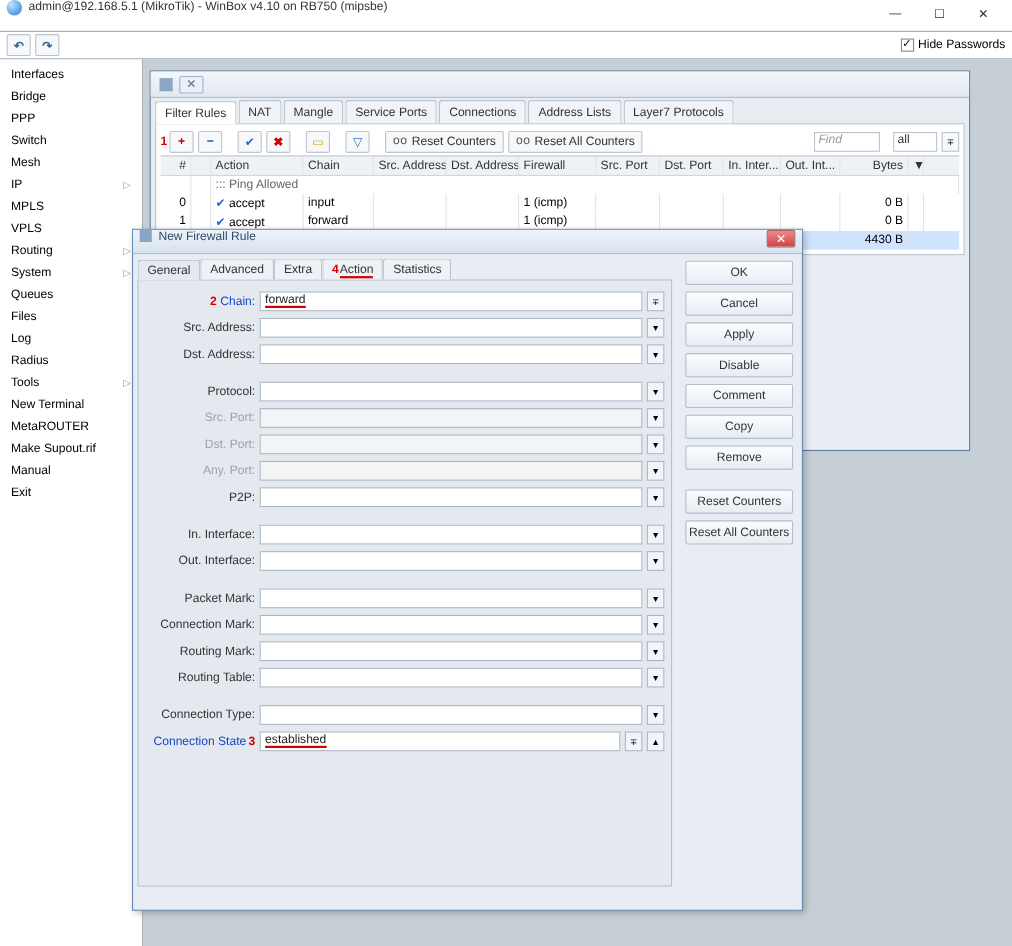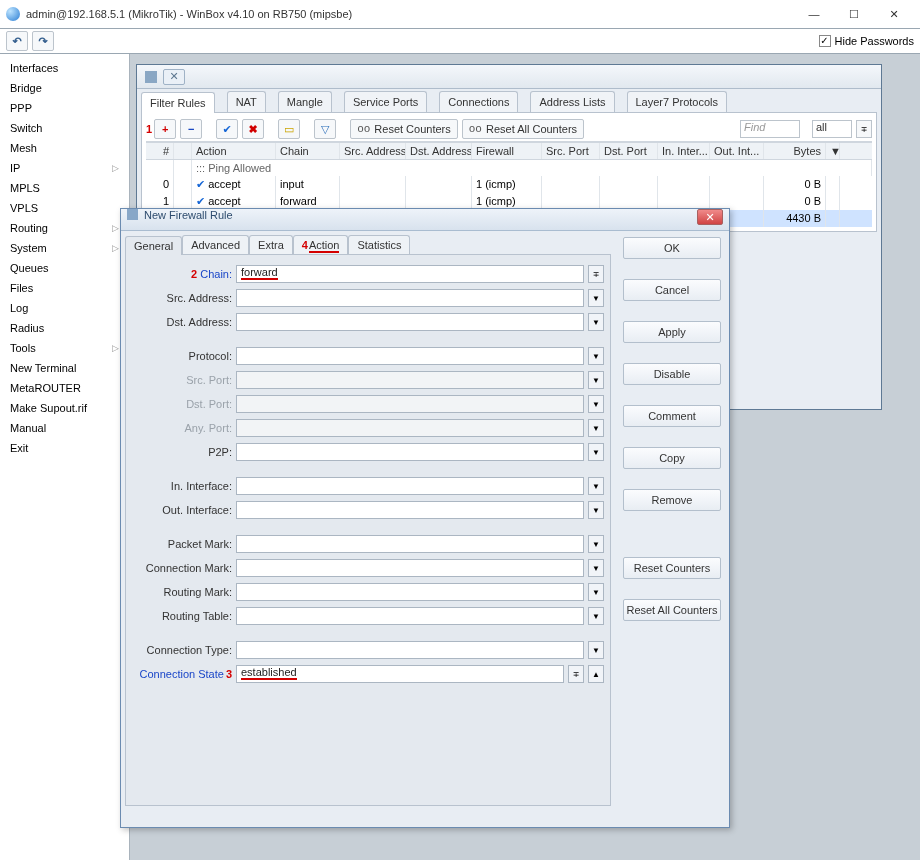--- a/index.html
+++ b/index.html
@@ -1,18 +1,18 @@
 <!DOCTYPE html>
 <html><head>
 <meta charset="utf-8">
 <style>
   * { box-sizing: border-box; font-family: "Segoe UI", Tahoma, sans-serif; font-size: 11px; }
   html,body { margin:0; padding:0; background:#fff; width:920px; height:860px; overflow:hidden; }
   
-  .titlebar { height:28px; display:flex; align-items:center; padding:0 6px; background:#fff; }
+  .titlebar { height:28px; display:flex; align-items:flex-start; padding:0 6px; background:#fff; }
   .titlebar .globe { width:14px;height:14px;border-radius:50%;background:radial-gradient(circle at 30% 30%,#bde4ff,#2a7dd3);margin-right:6px; }
   .titlebar .title { flex:1; color:#333; }
   .winbtns { display:flex; gap:0; }
   .winbtn { width:40px;height:24px;display:flex;align-items:center;justify-content:center;color:#333; }
   
   .toprow { height:26px; border:1px solid #9aa7b2; border-left:0;border-right:0; display:flex; align-items:center; padding:2px 6px; background:#fff; }
   .smallbtn { width:22px;height:20px;border:1px solid #bcc4cc;background:#f6f8fa;border-radius:2px;display:flex;align-items:center;justify-content:center;margin-right:4px;color:#36608f;font-weight:bold; }
   .spacer { flex:1; }
   .chk { width:12px;height:12px;border:1px solid #888;display:inline-flex;align-items:center;justify-content:center;margin-right:4px;background:#fff; }
   .chk.on::after{content:"✓";font-size:10px;color:#000;line-height:1;}
@@ -25,21 +25,21 @@
   
   .mdi { flex:1; position:relative; background:#c7cfd6; }
   
   .childwin { position:absolute; border:1px solid #5e7994; background:#e8edf3; }
   .childwin.firewall { left:6px; top:10px; width:746px; height:346px; }
   .childtitle { height:24px; display:flex;align-items:center;padding:0 8px;background:linear-gradient(#f4f7fb,#e1e8ef);border-bottom:1px solid #aebccb; }
   .childtitle .icon { width:12px;height:12px;background:#8aa7c4;margin-right:6px; }
   .childtitle .t { flex:1;color:#3a5573; }
   .childclose { width:22px;height:16px;border:1px solid #9fb2c6;border-radius:2px;background:#eaf0f7;display:flex;align-items:center;justify-content:center;color:#5d7790; }
   
-  .tabs { display:flex; padding:2px 4px 0 4px; gap:12px; }
+  .tabs { display:flex; padding:2px 4px 0 4px; gap:2px; }
   .tab { padding:4px 8px; border:1px solid #b8c2ce; border-bottom:none;background:#f0f3f7;color:#333;border-radius:3px 3px 0 0; }
   .tab.active { background:#fff;position:relative;top:1px; }
   .tabcontent { background:#fff;border:1px solid #b8c2ce;margin:0 4px 4px 4px;padding:4px; }
   
   .fwtoolbar { display:flex;align-items:center;gap:4px;padding:2px 0;border-bottom:1px solid #cfd6de; }
   .redno { color:#d40000;font-weight:bold;margin-right:-2px;}
   .iconbtn { width:22px;height:20px;border:1px solid #bcc4cc;background:#f6f8fa;border-radius:2px;display:flex;align-items:center;justify-content:center; }
   .iconbtn.plus{color:#d10000;font-weight:bold;}
   .iconbtn.minus{color:#1040c0;font-weight:bold;}
   .iconbtn.check{color:#1566d6;}
@@ -63,21 +63,21 @@
   
   .c0{width:28px;text-align:right;} .c0b{width:18px;} .c1{width:84px;} .c2{width:64px;} .c3{width:66px;} .c4{width:66px;} .c5{width:70px;} .c6{width:58px;} .c7{width:58px;} .c8{width:52px;} .c9{width:54px;} .c10{width:62px;text-align:right;} .cend{width:14px;}
   
   .dialog { position:absolute; left:-10px; top:154px; width:610px; height:620px; border:1px solid #6b8bb0; background:#e8edf3; box-shadow:2px 2px 6px rgba(0,0,0,.25); }
   .dlgtitle { height:22px;display:flex;padding:0 6px;background:linear-gradient(#eef3f9,#d8e2ee);border-bottom:1px solid #a9bcd0; }
   .dlgtitle .icon{width:11px;height:11px;background:#88a7c8;margin-right:6px;}
   .dlgtitle .t{flex:1;color:#2e4c6e;}
   .dlgclose{width:26px;height:16px;border:1px solid #a86060;border-radius:2px;background:linear-gradient(#f08a8a,#d04444);color:#fff;display:flex;align-items:center;justify-content:center;}
   .dlgbody { display:flex; height:calc(100% - 22px - 20px); }
   .dlgleft { flex:1; }
-  .dlgright { width:114px; padding:6px 8px; display:flex;flex-direction:column;gap:20px; }
+  .dlgright { width:114px; padding:6px 8px; display:flex;flex-direction:column;gap:6px; }
   .rbtn{height:22px;border:1px solid #b3bfcc;background:linear-gradient(#fbfcfe,#e8edf3);border-radius:2px;display:flex;align-items:center;justify-content:center;color:#333;}
   .dlgstatus{height:20px;border-top:1px solid #c4cdd7;padding:2px 8px;color:#8a8a8a;}
   
   .dtabs{display:flex;padding:4px 4px 0 4px;}
   .dtab{padding:3px 8px;border:1px solid #b8c2ce;border-bottom:none;background:#eef2f6;color:#333;border-radius:3px 3px 0 0;}
   .dtab.active{background:#e4e9ef;position:relative;top:1px;border-bottom:0;}
   .dtab .us{border-bottom:2px solid #d40000;}
   .dtab .redn{color:#d40000;font-weight:bold;margin-right:1px;}
   .dlgform{border:1px solid #b8c2ce;margin:0 4px 0 4px;padding:10px 6px 4px 6px;background:#e4e9ef;height:calc(100% - 24px);overflow:hidden;}
   .frow{display:flex;align-items:center;margin-bottom:6px;gap:4px;}

